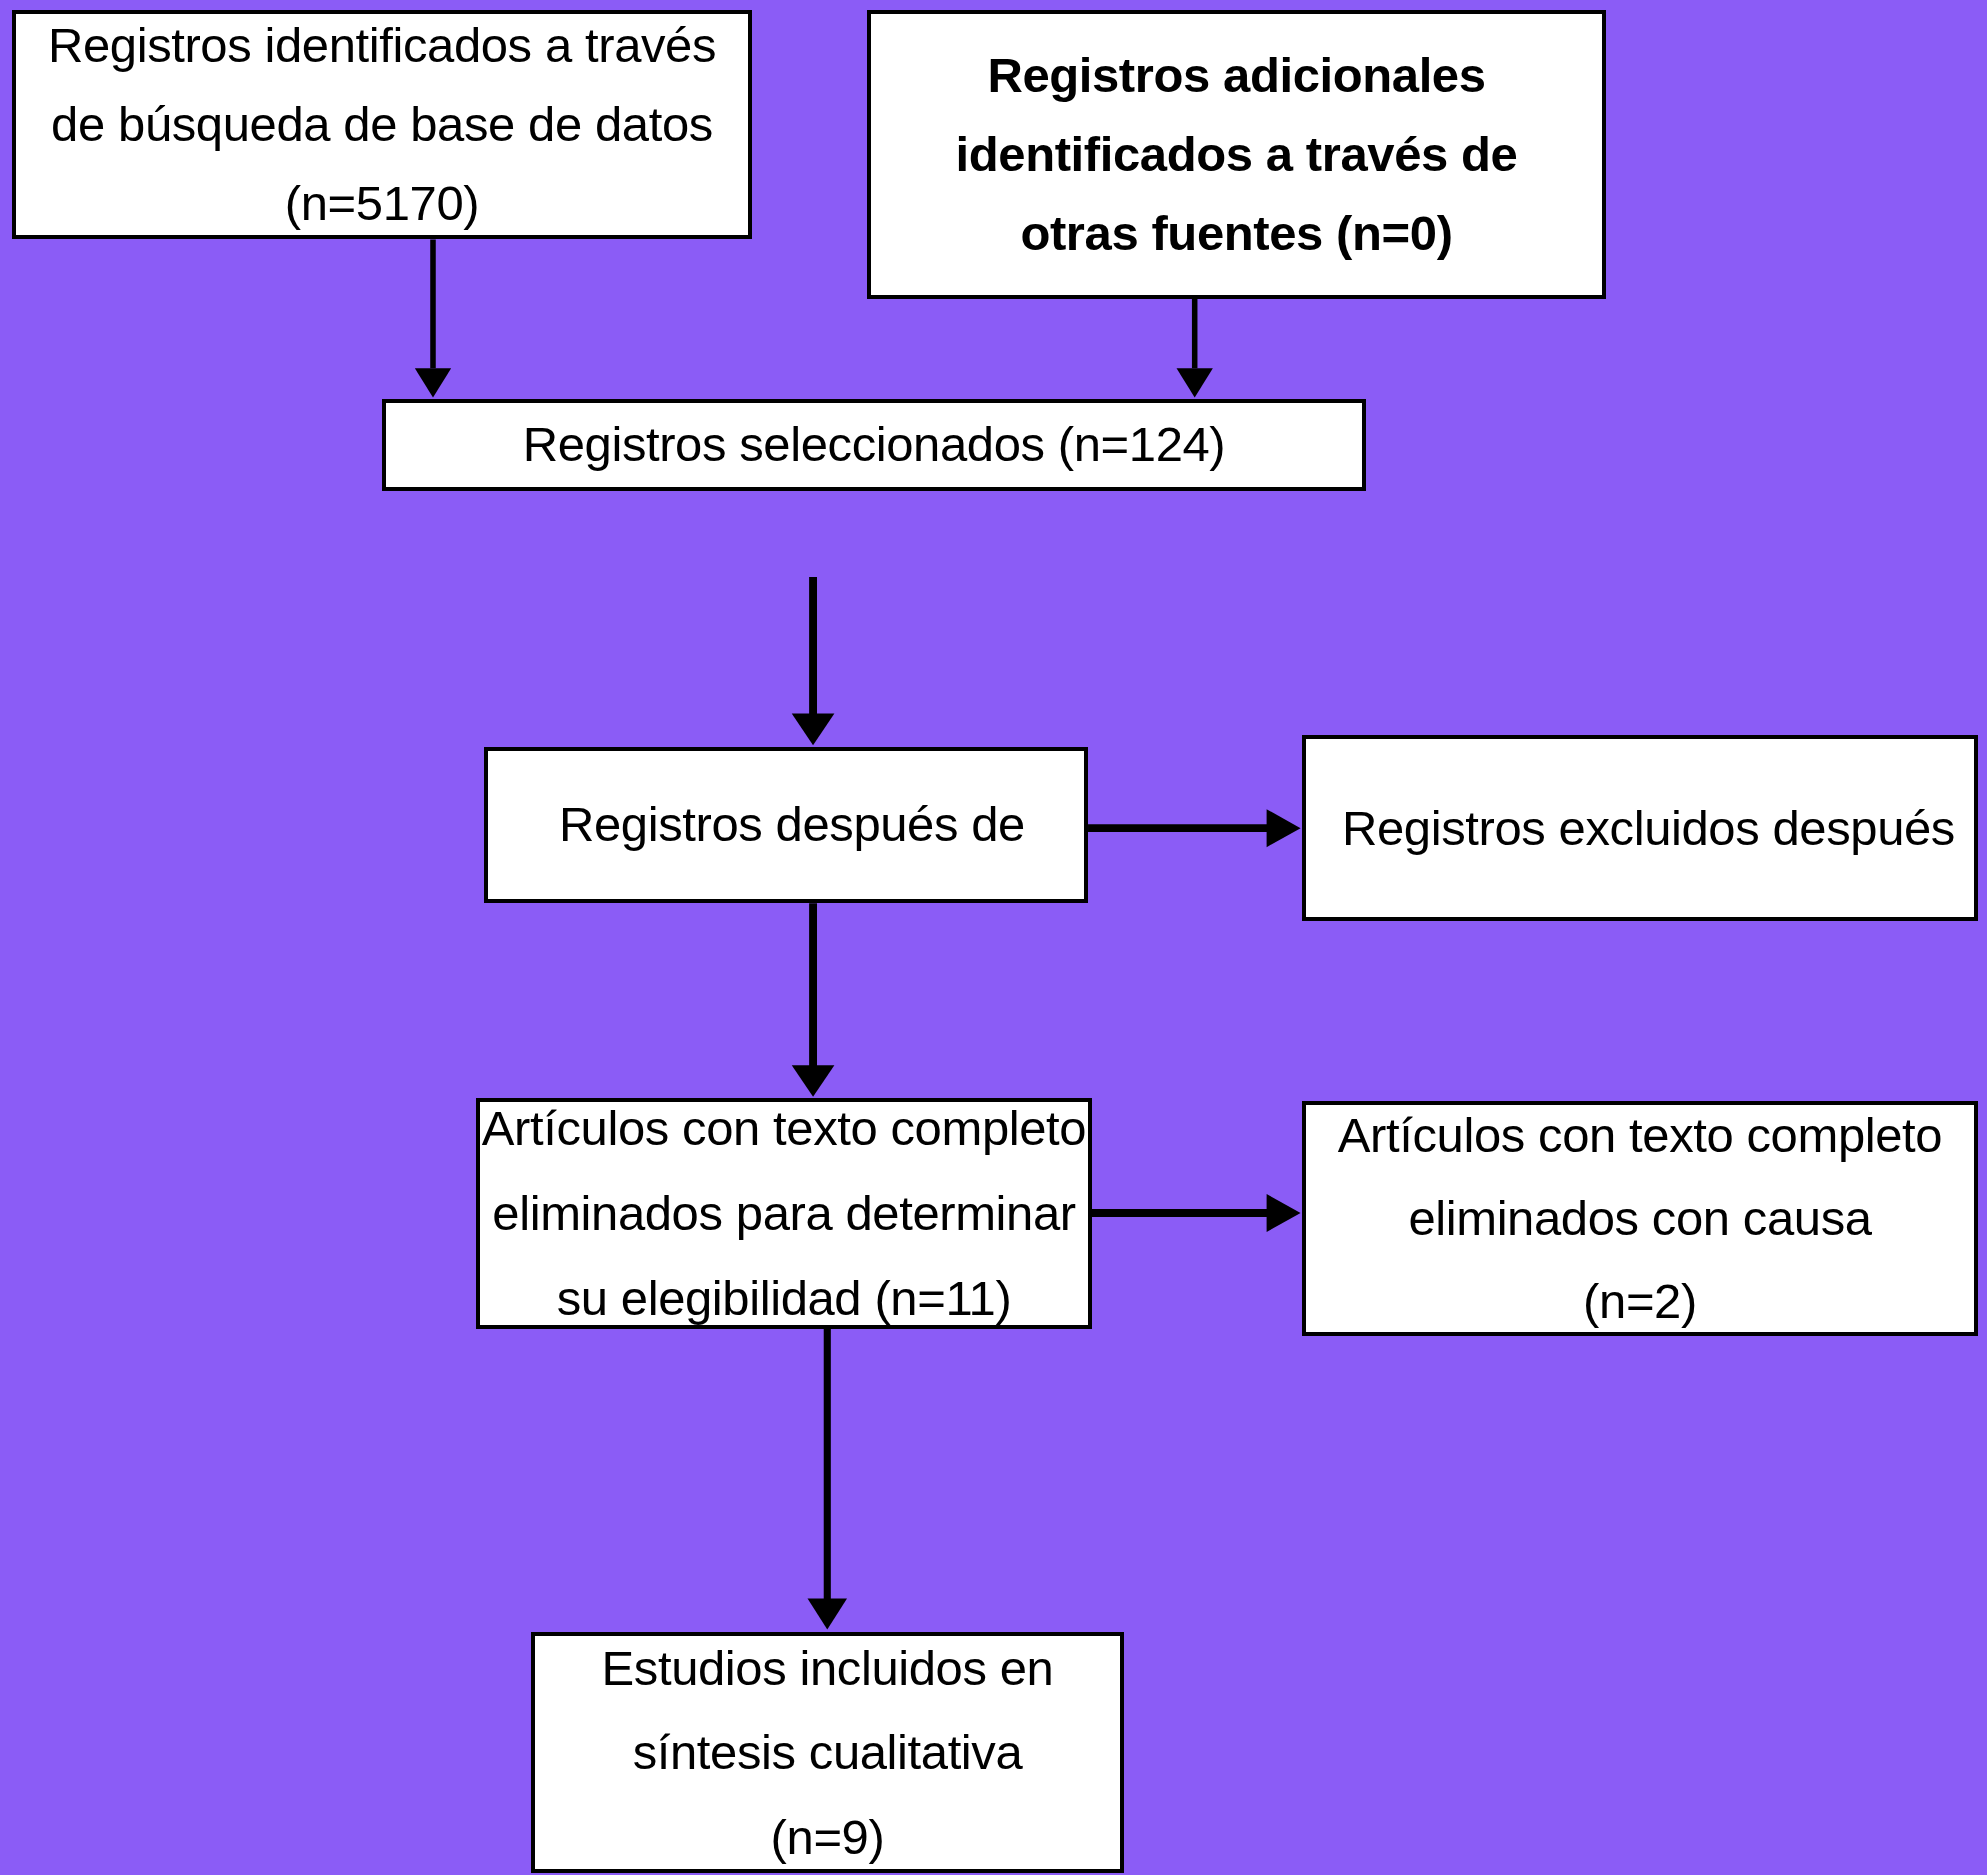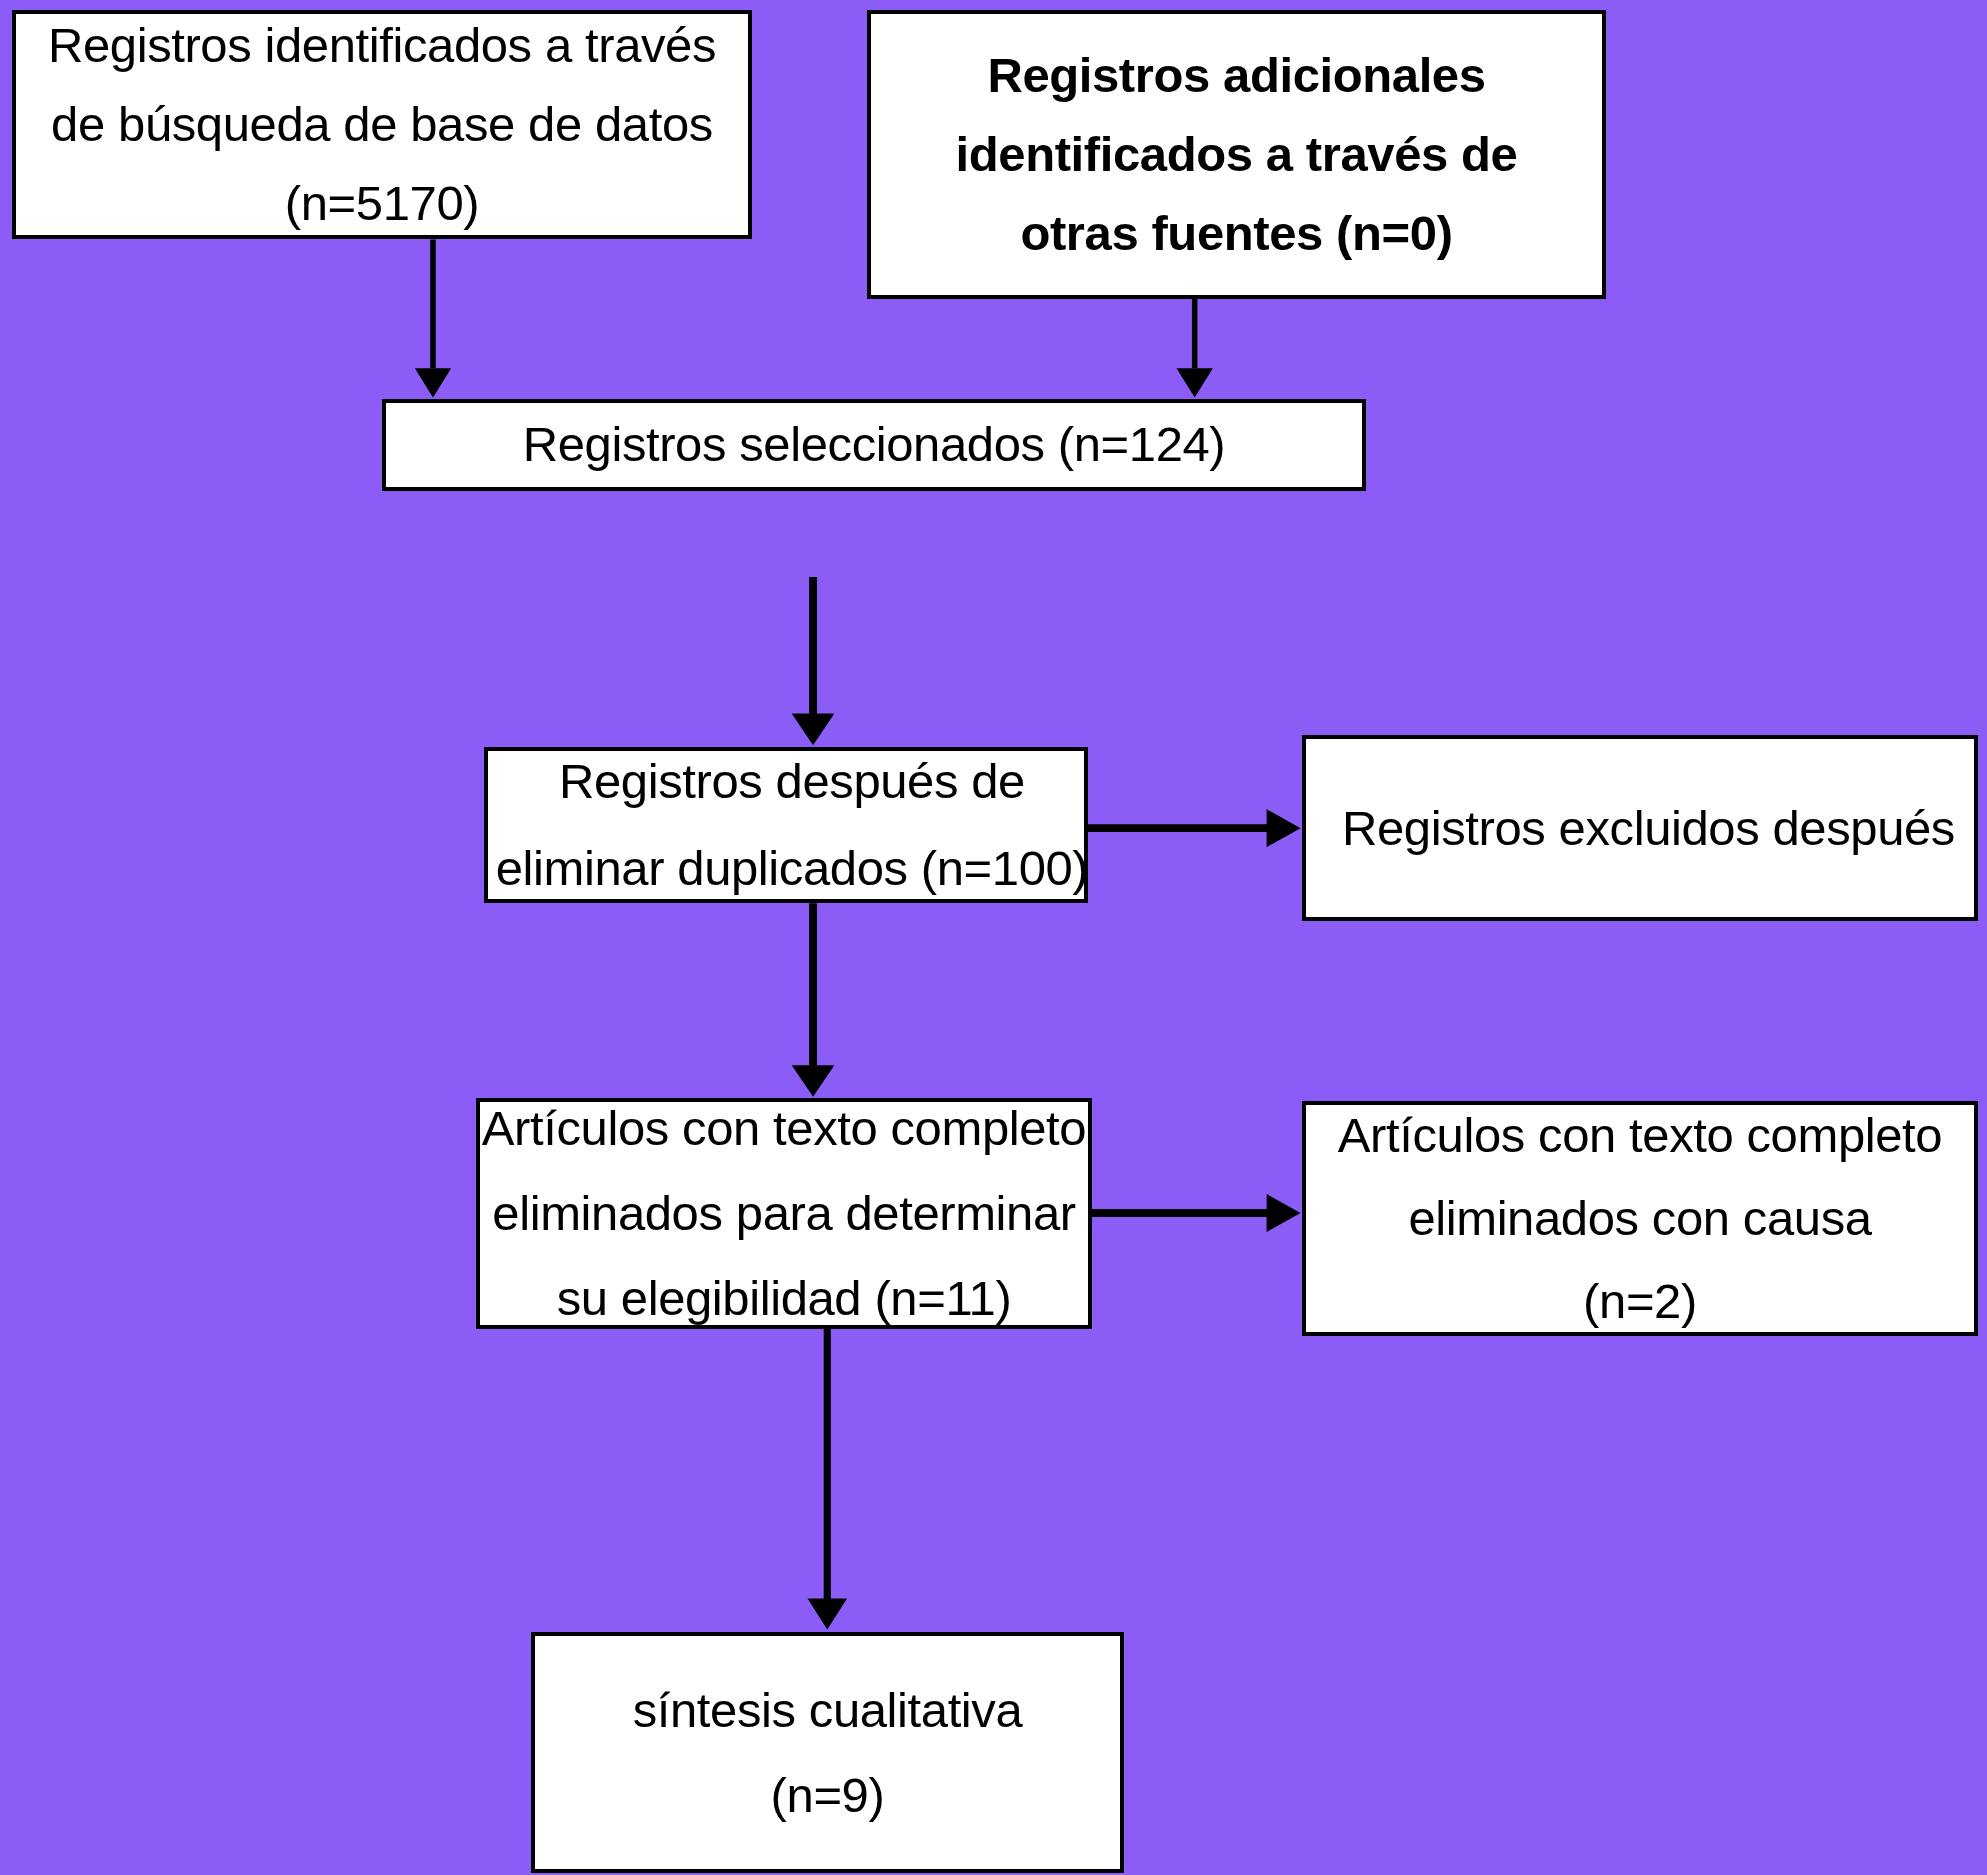--- a/index.html
+++ b/index.html
@@ -121,38 +121,38 @@
     <span class="line">identificados a través de</span>
     <span class="line">otras fuentes (n=0)</span>
   </div>
 
   <div class="prisma-box" id="box-screened">
     <span class="line">Registros seleccionados (n=124)</span>
   </div>
 
   <div class="prisma-box" id="box-dedup">
     <span class="line">Registros después de</span>
-    <span class="line">eliminar duplicados (n=100)</span>
   </div>
 
   <div class="prisma-box" id="box-excluded-abs">
     <span class="line">Registros excluidos después</span>
   </div>
 
   <div class="prisma-box" id="box-fulltext">
     <span class="line">Artículos con texto completo</span>
     <span class="line">eliminados para determinar</span>
     <span class="line">su elegibilidad (n=11)</span>
   </div>
 
   <div class="prisma-box" id="box-excluded-full">
     <span class="line">Artículos con texto completo</span>
     <span class="line">eliminados con causa</span>
     <span class="line">(n=2)</span>
   </div>
 
   <div class="prisma-box" id="box-included">
+    <span class="line">Estudios incluidos en</span>
     <span class="line">síntesis cualitativa</span>
     <span class="line">(n=9)</span>
   </div>
 
 </div>
 
 
 </body></html>

